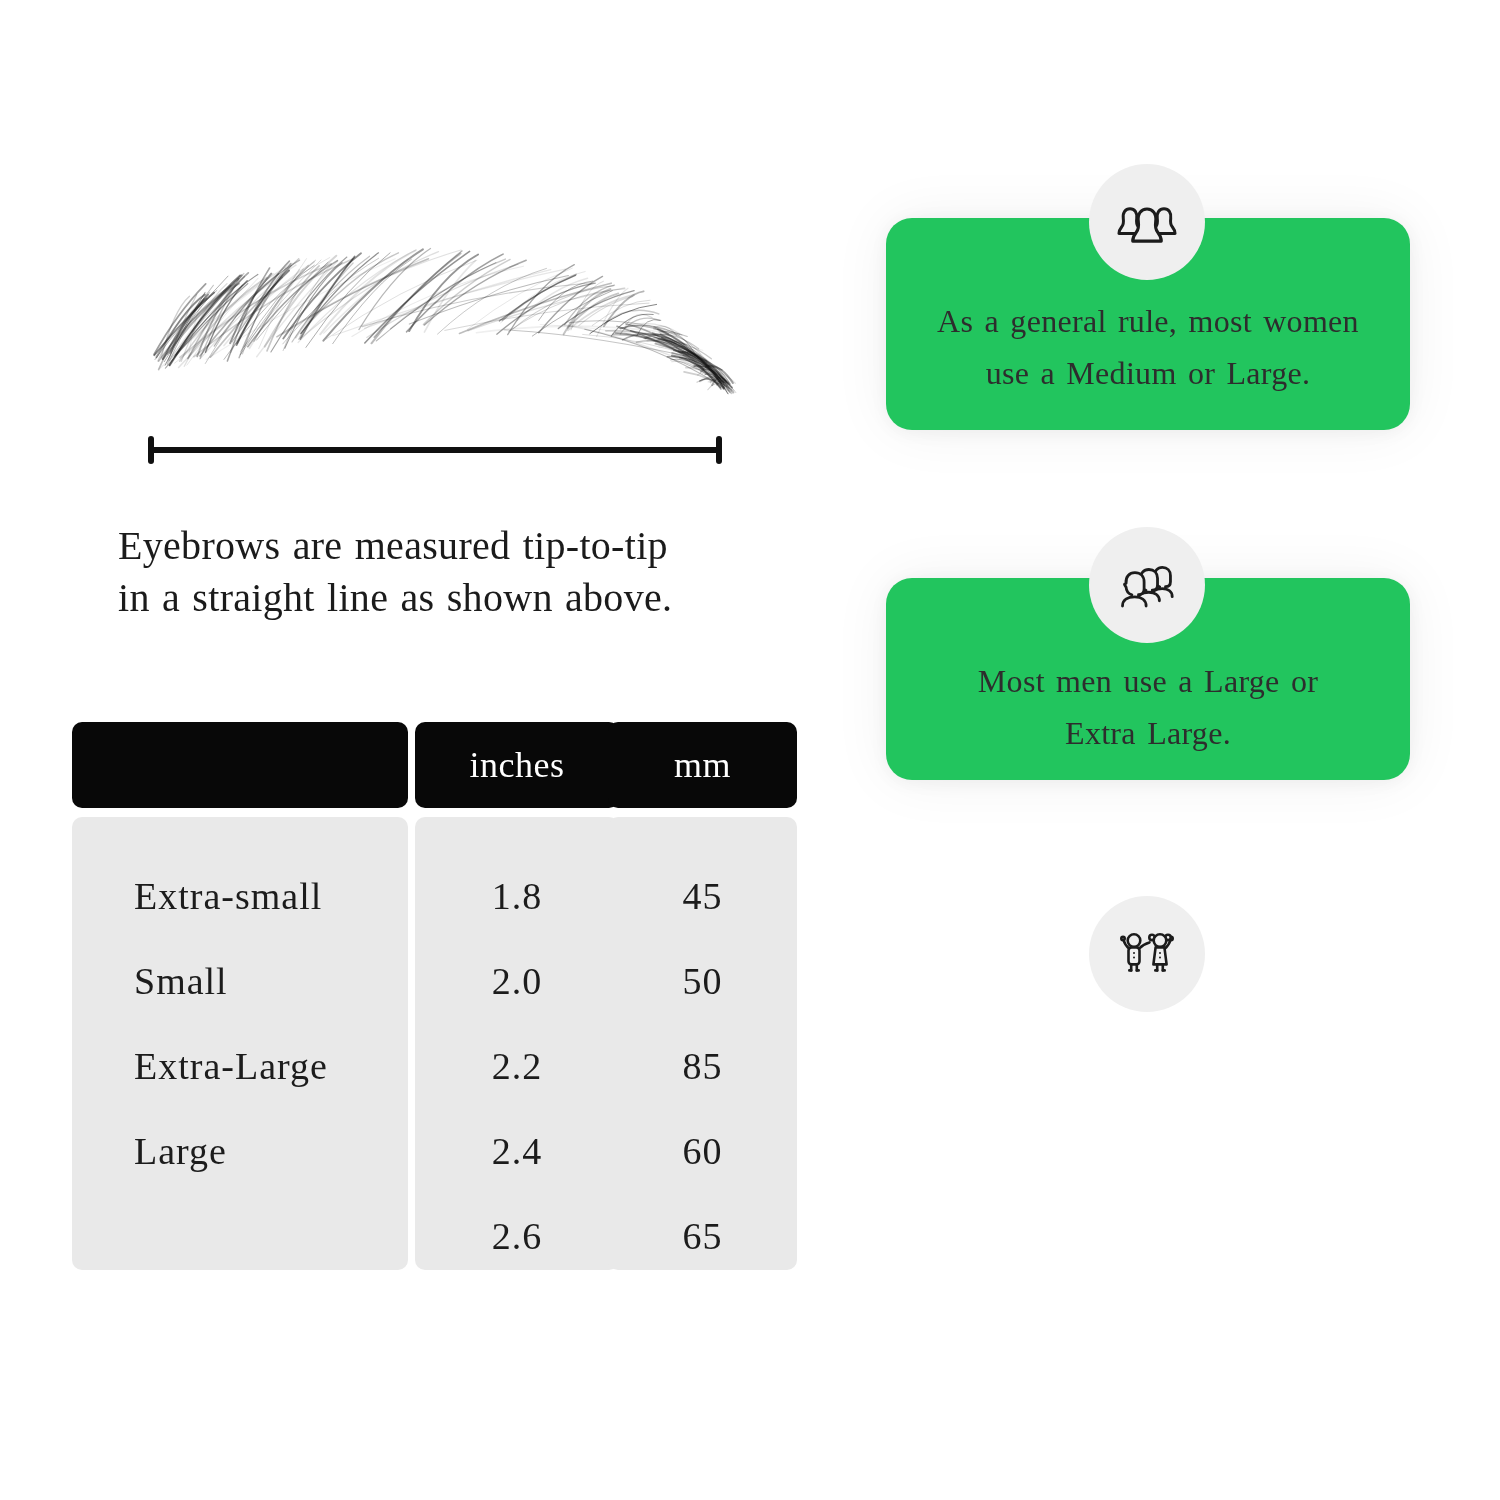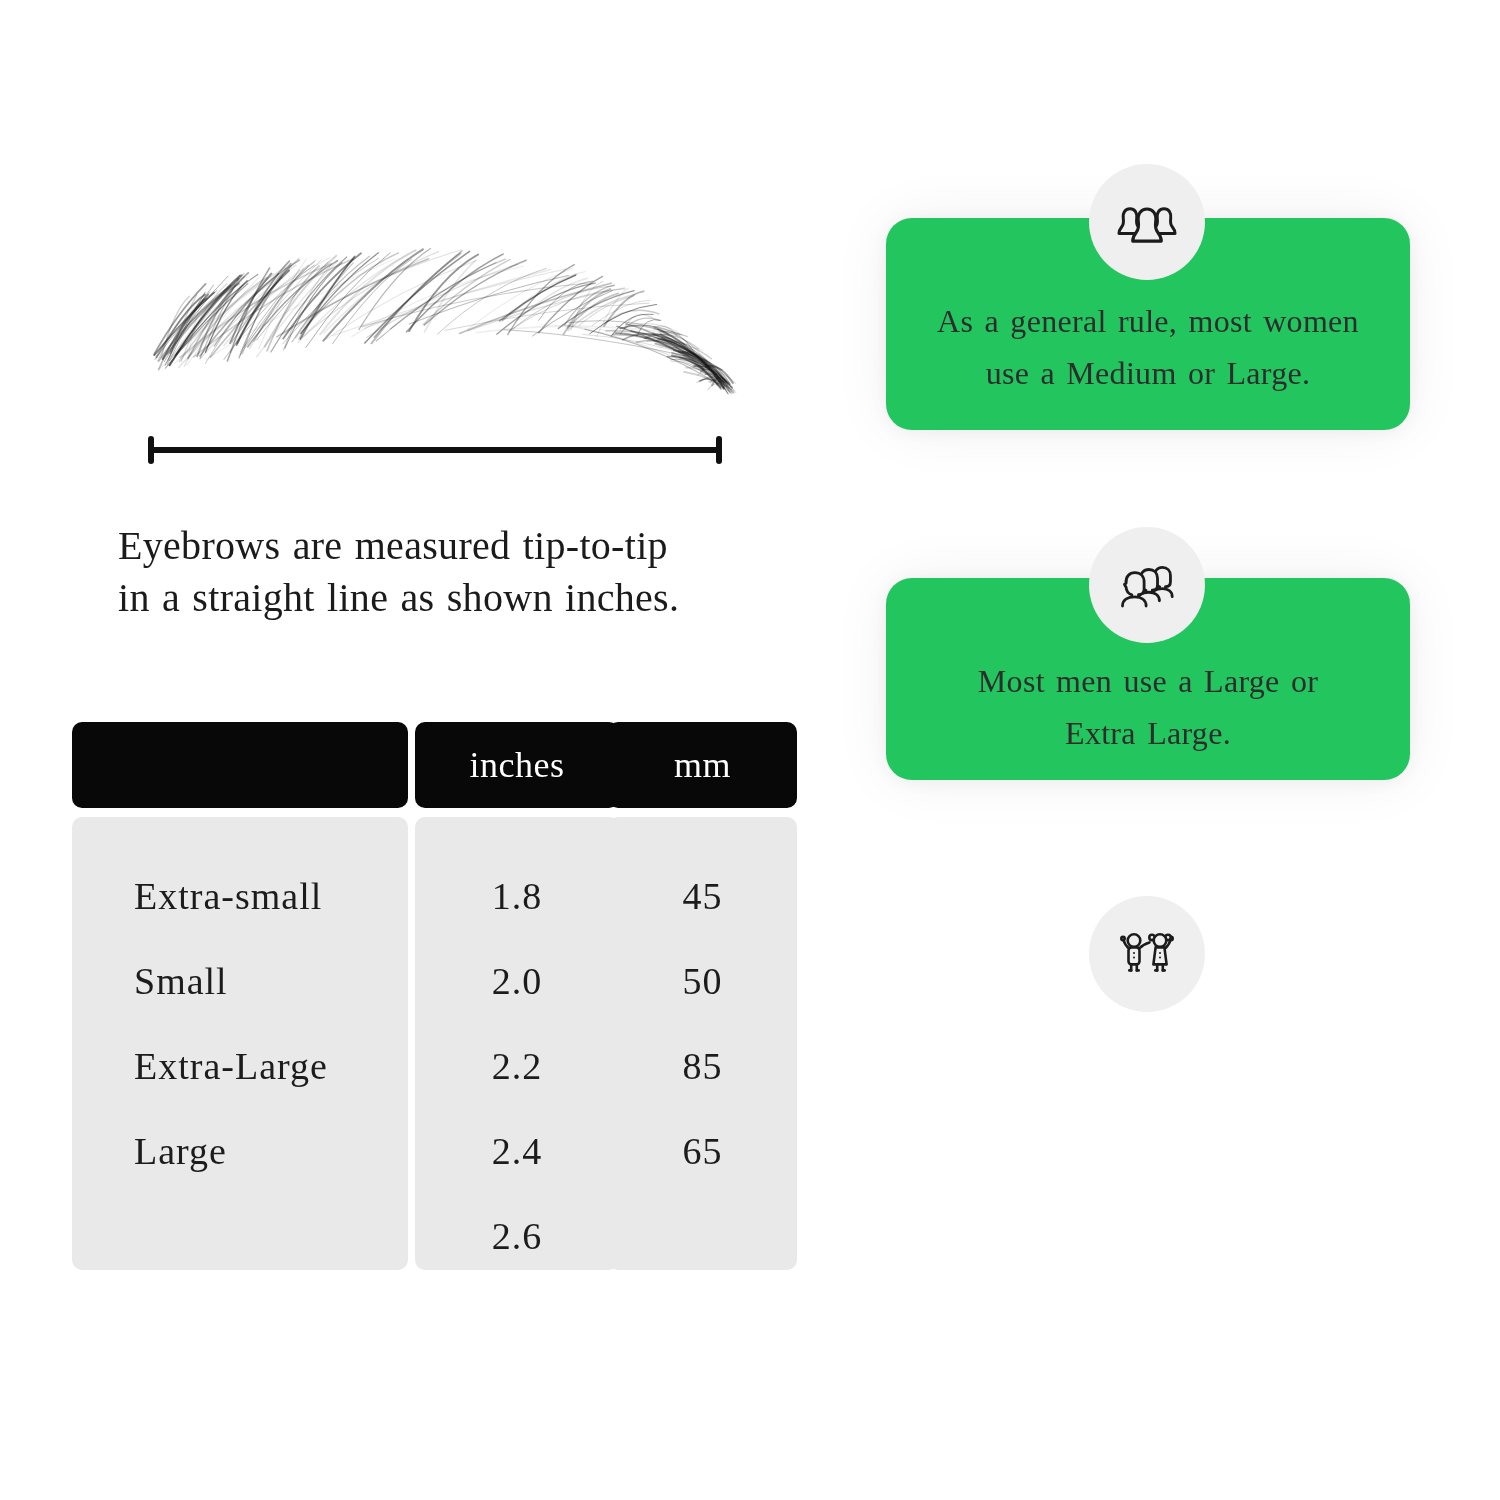--- a/index.html
+++ b/index.html
@@ -285,21 +285,21 @@
       <path d="M 70.0 120.2 Q 95.8 69.2 125.9 35.4" fill="none" stroke="rgba(22,22,22,0.219)" stroke-width="1.38" stroke-linecap="round"></path>
     </svg>
 
   <div class="mline">
     <span class="cap l"></span>
     <span class="bar"></span>
     <span class="cap r"></span>
   </div>
 
   <p class="caption">Eyebrows are measured tip-to-tip
-in a straight line as shown inches.</p>
+in a straight line as shown above.</p>
 
   <div class="tcol c-size">
     <div class="th"></div>
     <div class="tbody">
       <div class="cell">Extra-small</div>
       <div class="cell">Small</div>
       <div class="cell">Extra-Large</div>
       <div class="cell">Large</div>
     </div>
   </div>
@@ -314,20 +314,21 @@
       <div class="cell">2.6</div>
     </div>
   </div>
 
   <div class="tcol c-mm">
     <div class="th">mm</div>
     <div class="tbody">
       <div class="cell">45</div>
       <div class="cell">50</div>
       <div class="cell">85</div>
+      <div class="cell">60</div>
       <div class="cell">65</div>
     </div>
   </div>
 
   <article class="card k1">
     <p class="card-text">As a general rule, most women
 use a Medium or Large.</p>
   </article>
   <div class="icon-circle p1">
     <svg viewBox="-40 -31 80 62">

